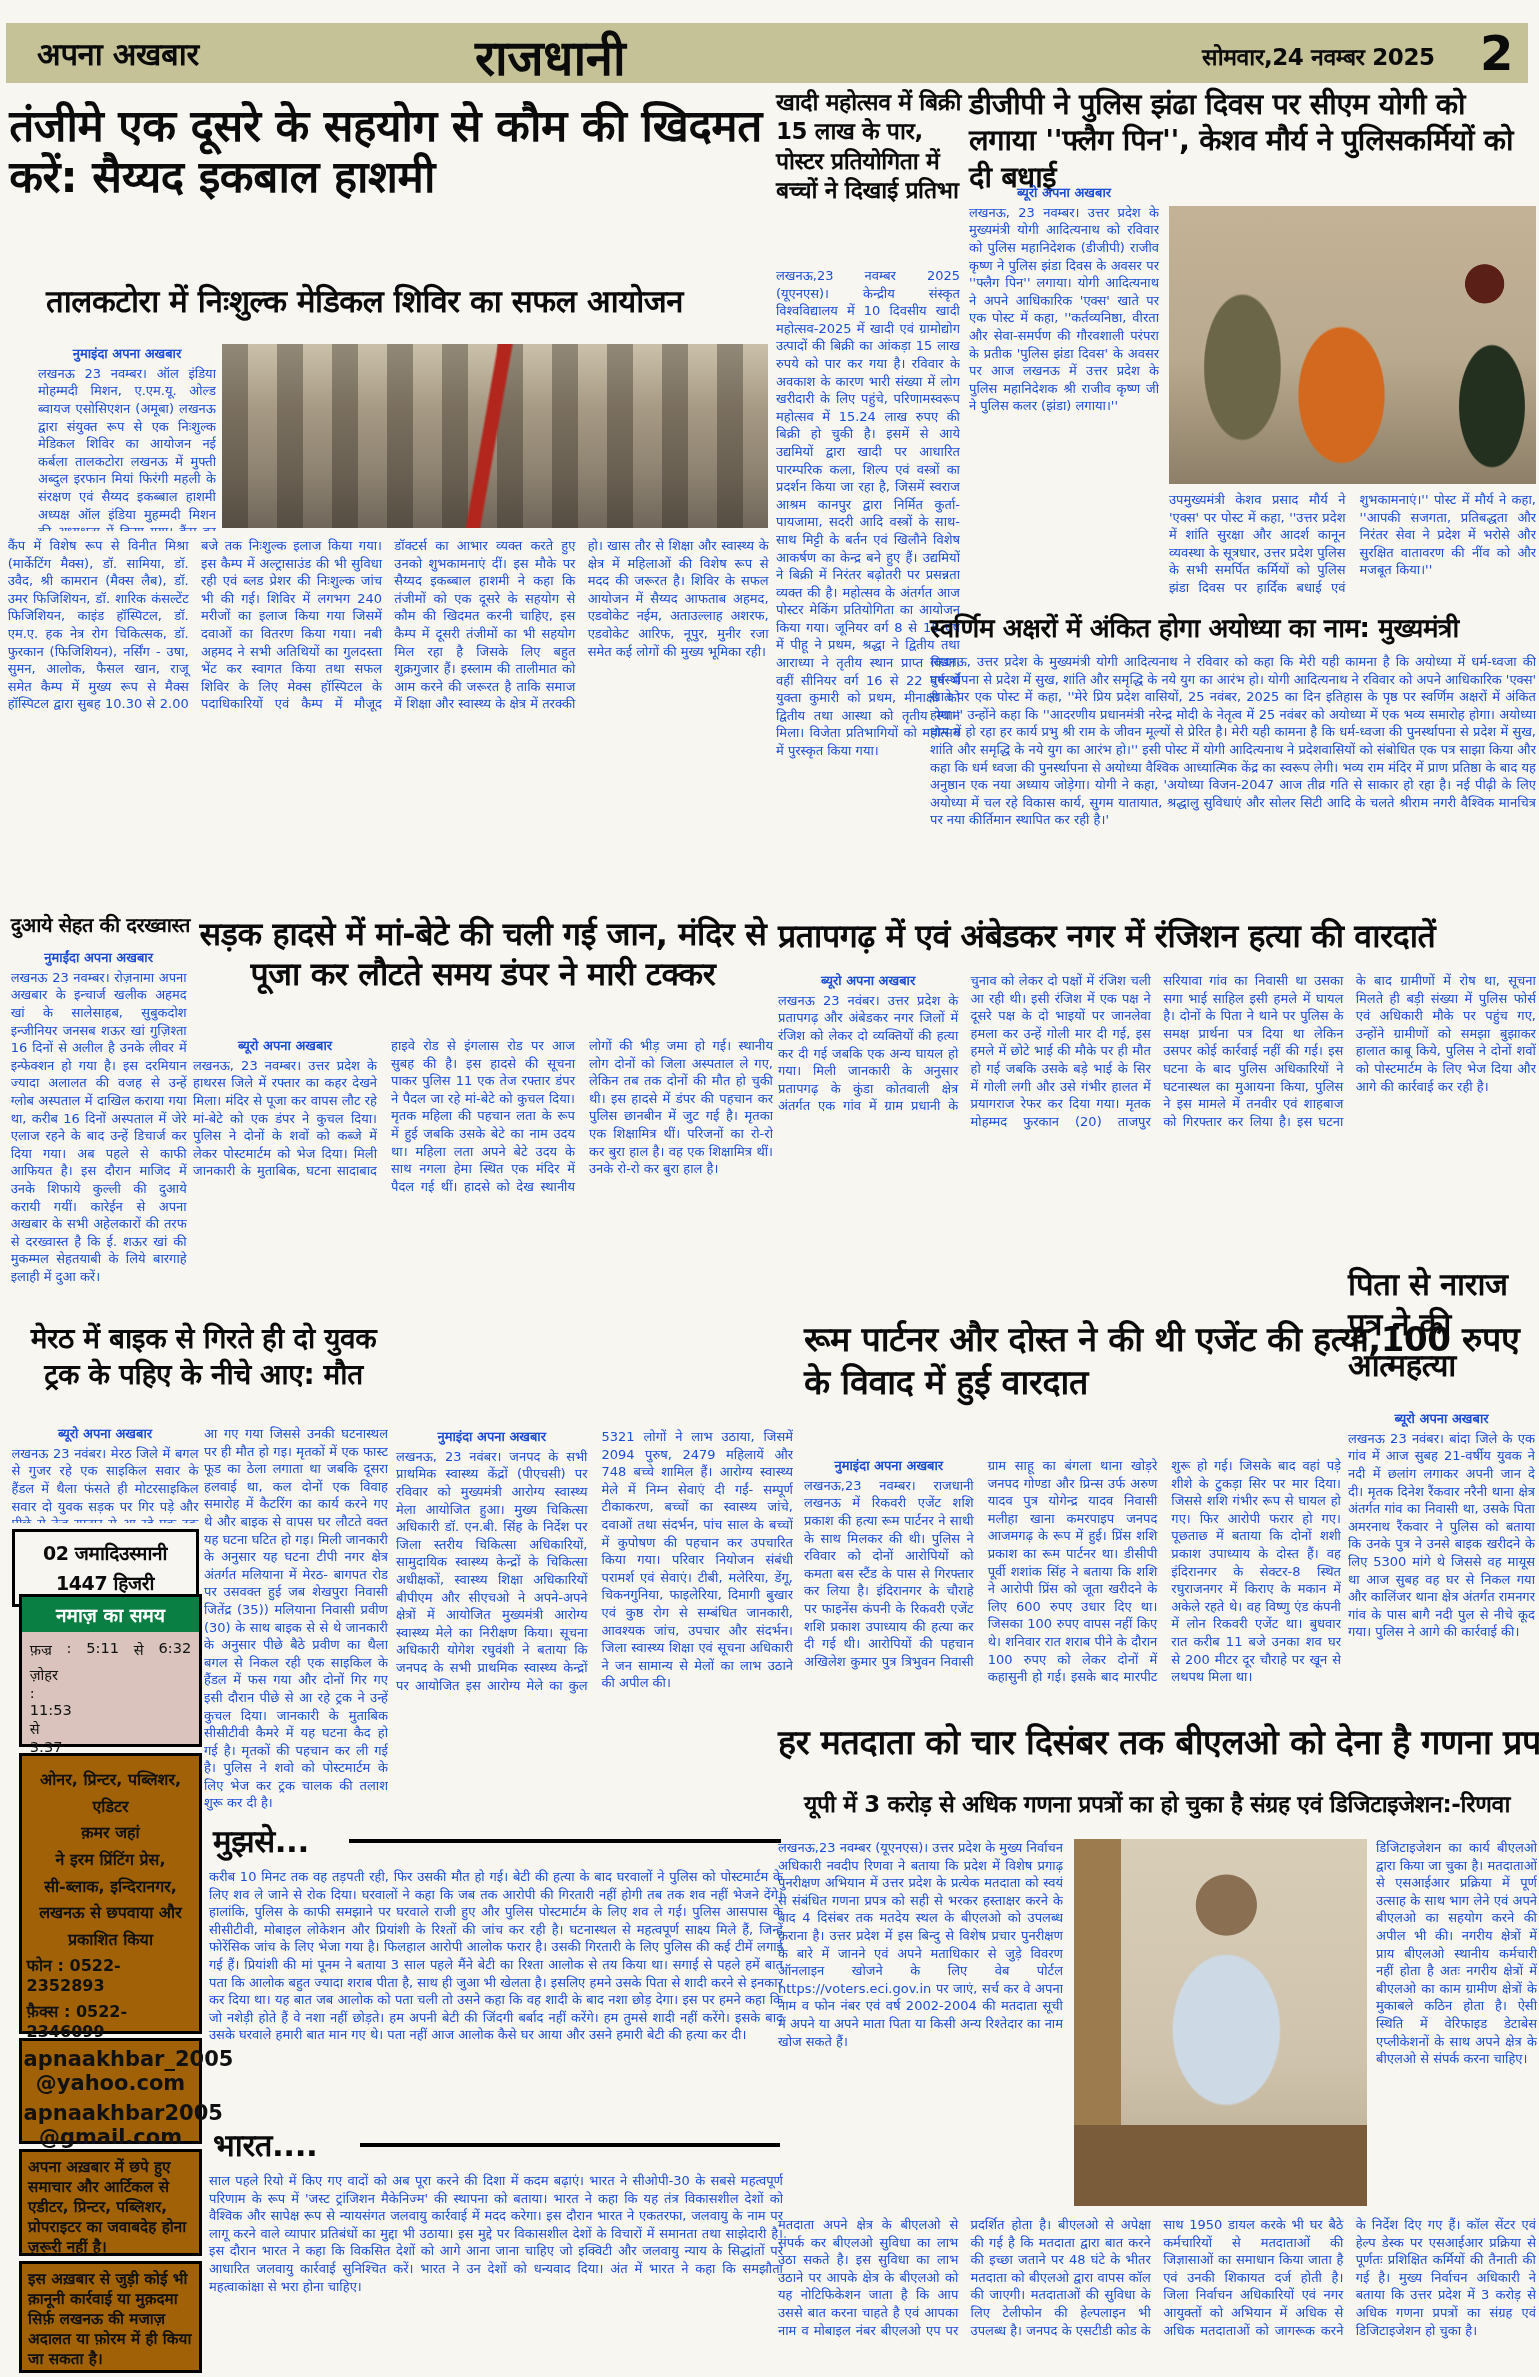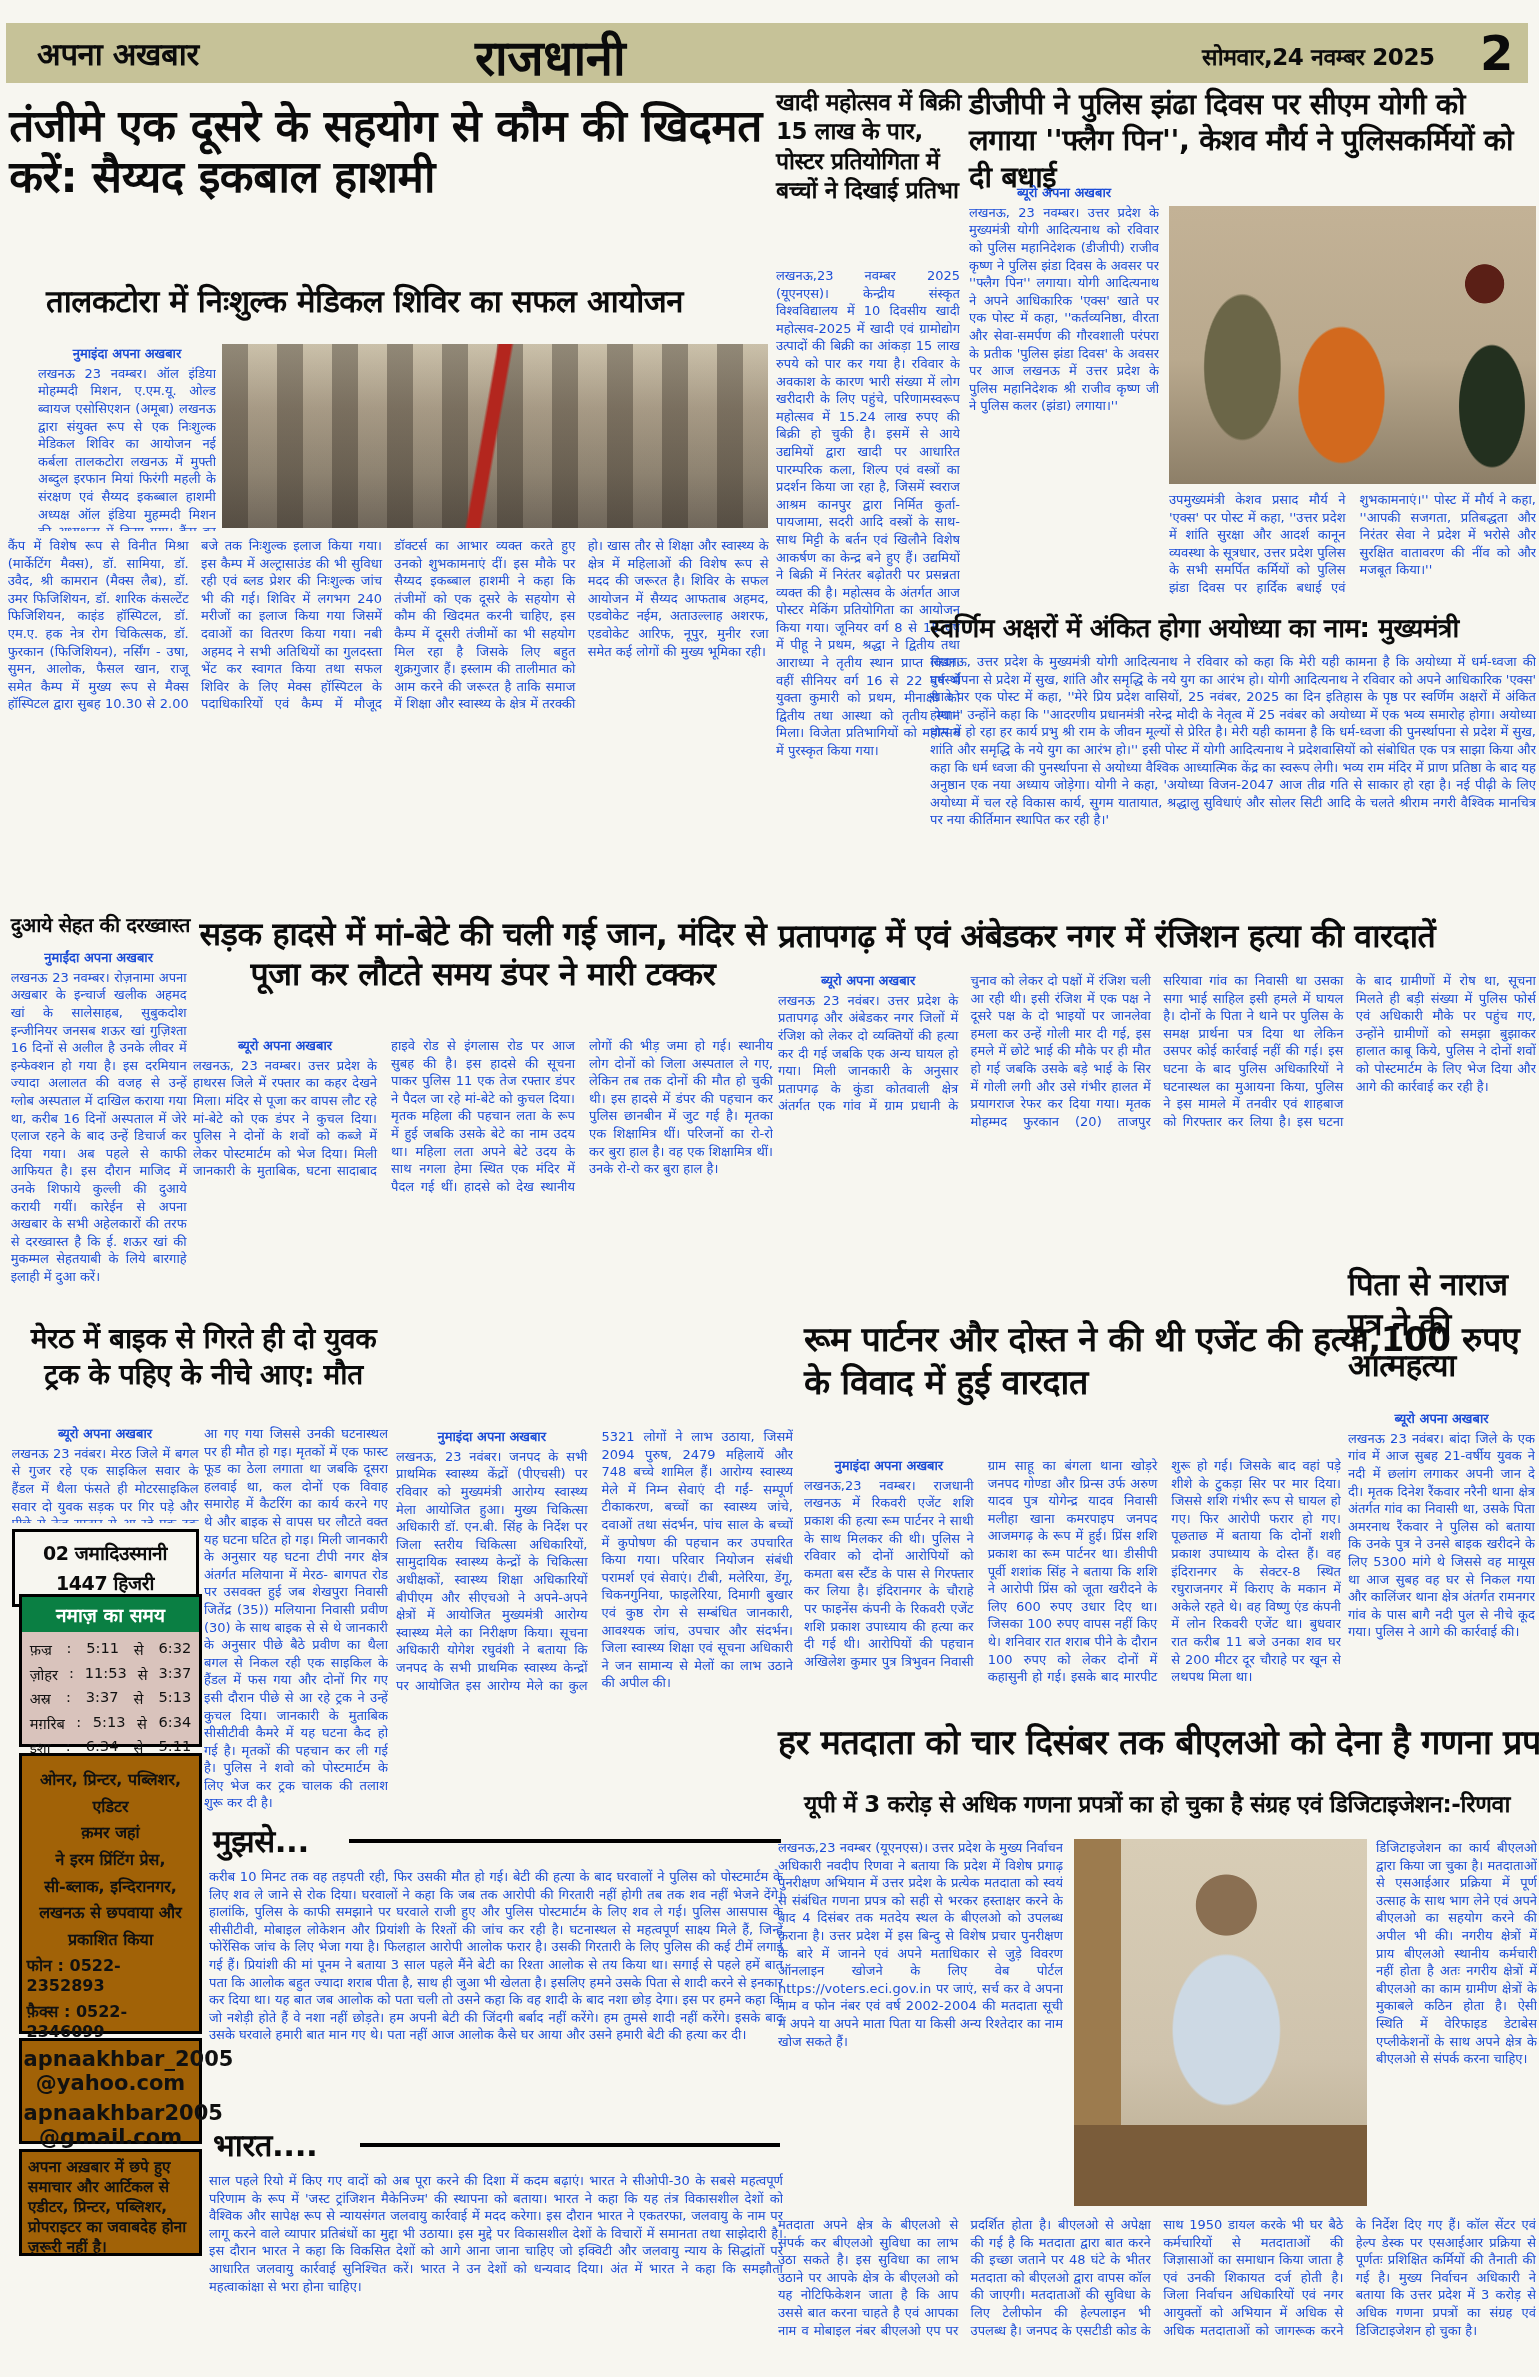--- a/index.html
+++ b/index.html
@@ -124,21 +124,21 @@
       <span>नमाज़ का समय</span>
     </div>
     <div style="padding:4.6px 7.7px;font-size:14.6px;font-weight:500;">
       <div style="display:flex;justify-content:space-between;padding:2.3px 0;">
         <span>फ़ज्र</span>
           <span>:</span>
           <span>5:11</span>
           <span>से</span>
           <span>6:32</span>
       </div>
-      <div style="display:flex;justify-content:space-between;padding:2.3px 0;">
+      <div style="display:flex;justify-content:flex-start;padding:2.3px 0;flex-direction:column;">
         <span>ज़ोहर</span>
           <span>:</span>
           <span>11:53</span>
           <span>से</span>
           <span>3:37</span>
       </div>
       <div style="display:flex;justify-content:space-between;padding:2.3px 0;">
         <span>अस्र</span>
           <span>:</span>
           <span>3:37</span>
@@ -179,20 +179,23 @@
   <div class="a box ctr" style="left:19px;top:2038px;width:183px;height:106px;padding:6.1px 1.5px;font-weight:700;font-size:21px;font-family:'DejaVu Sans',sans-serif;">
     <div>apnaakhbar_2005</div>
     <div>@yahoo.com</div>
     <div style="margin-top:6.1px;">apnaakhbar2005</div>
     <div>@gmail.com</div>
   </div>
 
   <div class="a box" style="left:19px;top:2149px;width:183px;height:107px;padding:6.1px;font-weight:700;font-size:15.3px;line-height:1.3;">
     <span>अपना अख़बार में छपे हुए समाचार और आर्टिकल से एडीटर, प्रिन्टर, पब्लिशर, प्रोपराइटर का जवाबदेह होना ज़रूरी नहीं है।</span>
   </div>
+  <div class="a box" style="left:19px;top:2261px;width:183px;height:112px;padding:6.1px;font-weight:700;font-size:15.3px;line-height:1.3;">
+    <span>इस अख़बार से जुड़ी कोई भी क़ानूनी कार्रवाई या मुक़दमा सिर्फ़ लखनऊ की मजाज़ अदालत या फ़ोरम में ही किया जा सकता है।</span>
+  </div>
 
   <div class="a bt cols2 clip" style="left:396px;top:1428px;width:397px;height:390px;">
     <span class="byline">नुमाइंदा अपना अखबार</span>
     <span>लखनऊ, 23 नवंबर। जनपद के सभी प्राथमिक स्वास्थ्य केंद्रों (पीएचसी) पर रविवार को मुख्यमंत्री आरोग्य स्वास्थ्य मेला आयोजित हुआ। मुख्य चिकित्सा अधिकारी डॉ. एन.बी. सिंह के निर्देश पर जिला स्तरीय चिकित्सा अधिकारियों, सामुदायिक स्वास्थ्य केन्द्रों के चिकित्सा अधीक्षकों, स्वास्थ्य शिक्षा अधिकारियों बीपीएम और सीएचओ ने अपने-अपने क्षेत्रों में आयोजित मुख्यमंत्री आरोग्य स्वास्थ्य मेले का निरीक्षण किया। सूचना अधिकारी योगेश रघुवंशी ने बताया कि जनपद के सभी प्राथमिक स्वास्थ्य केन्द्रों पर आयोजित इस आरोग्य मेले का कुल 5321 लोगों ने लाभ उठाया, जिसमें 2094 पुरुष, 2479 महिलायें और 748 बच्चे शामिल हैं। आरोग्य स्वास्थ्य मेले में निम्न सेवाएं दी गईं- सम्पूर्ण टीकाकरण, बच्चों का स्वास्थ्य जांचे, दवाओं तथा संदर्भन, पांच साल के बच्चों में कुपोषण की पहचान कर उपचारित किया गया। परिवार नियोजन संबंधी परामर्श एवं सेवाएं। टीबी, मलेरिया, डेंगू, चिकनगुनिया, फाइलेरिया, दिमागी बुखार एवं कुष्ठ रोग से सम्बंधित जानकारी, आवश्यक जांच, उपचार और संदर्भन। जिला स्वास्थ्य शिक्षा एवं सूचना अधिकारी ने जन सामान्य से मेलों का लाभ उठाने की अपील की।</span>
   </div>
 
   <div class="a hl" style="left:804px;top:1318px;width:730px;font-size:34px;line-height:1.25;">रूम पार्टनर और दोस्त ने की थी एजेंट की हत्या,100 रुपए के विवाद में हुई वारदात</div>
   <div class="a bt cols3 clip" style="left:804px;top:1457px;width:537px;height:250px;">
     <span class="byline">नुमाइंदा अपना अखबार</span>
     <span>लखनऊ,23 नवम्बर। राजधानी लखनऊ में रिकवरी एजेंट शशि प्रकाश की हत्या रूम पार्टनर ने साथी के साथ मिलकर की थी। पुलिस ने रविवार को दोनों आरोपियों को कमता बस स्टैंड के पास से गिरफ्तार कर लिया है। इंदिरानगर के चौराहे पर फाइनेंस कंपनी के रिकवरी एजेंट शशि प्रकाश उपाध्याय की हत्या कर दी गई थी। आरोपियों की पहचान अखिलेश कुमार पुत्र त्रिभुवन निवासी ग्राम साहू का बंगला थाना खोड़रे जनपद गोण्डा और प्रिन्स उर्फ अरुण यादव पुत्र योगेन्द्र यादव निवासी मलीहा खाना कमरपाइप जनपद आजमगढ़ के रूप में हुई। प्रिंस शशि प्रकाश का रूम पार्टनर था। डीसीपी पूर्वी शशांक सिंह ने बताया कि शशि ने आरोपी प्रिंस को जूता खरीदने के लिए 600 रुपए उधार दिए था। जिसका 100 रुपए वापस नहीं किए थे। शनिवार रात शराब पीने के दौरान 100 रुपए को लेकर दोनों में कहासुनी हो गई। इसके बाद मारपीट शुरू हो गई। जिसके बाद वहां पड़े शीशे के टुकड़ा सिर पर मार दिया। जिससे शशि गंभीर रूप से घायल हो गए। फिर आरोपी फरार हो गए। पूछताछ में बताया कि दोनों शशी प्रकाश उपाध्याय के दोस्त हैं। वह इंदिरानगर के सेक्टर-8 स्थित रघुराजनगर में किराए के मकान में अकेले रहते थे। वह विष्णु एंड कंपनी में लोन रिकवरी एजेंट था। बुधवार रात करीब 11 बजे उनका शव घर से 200 मीटर दूर चौराहे पर खून से लथपथ मिला था।</span>

